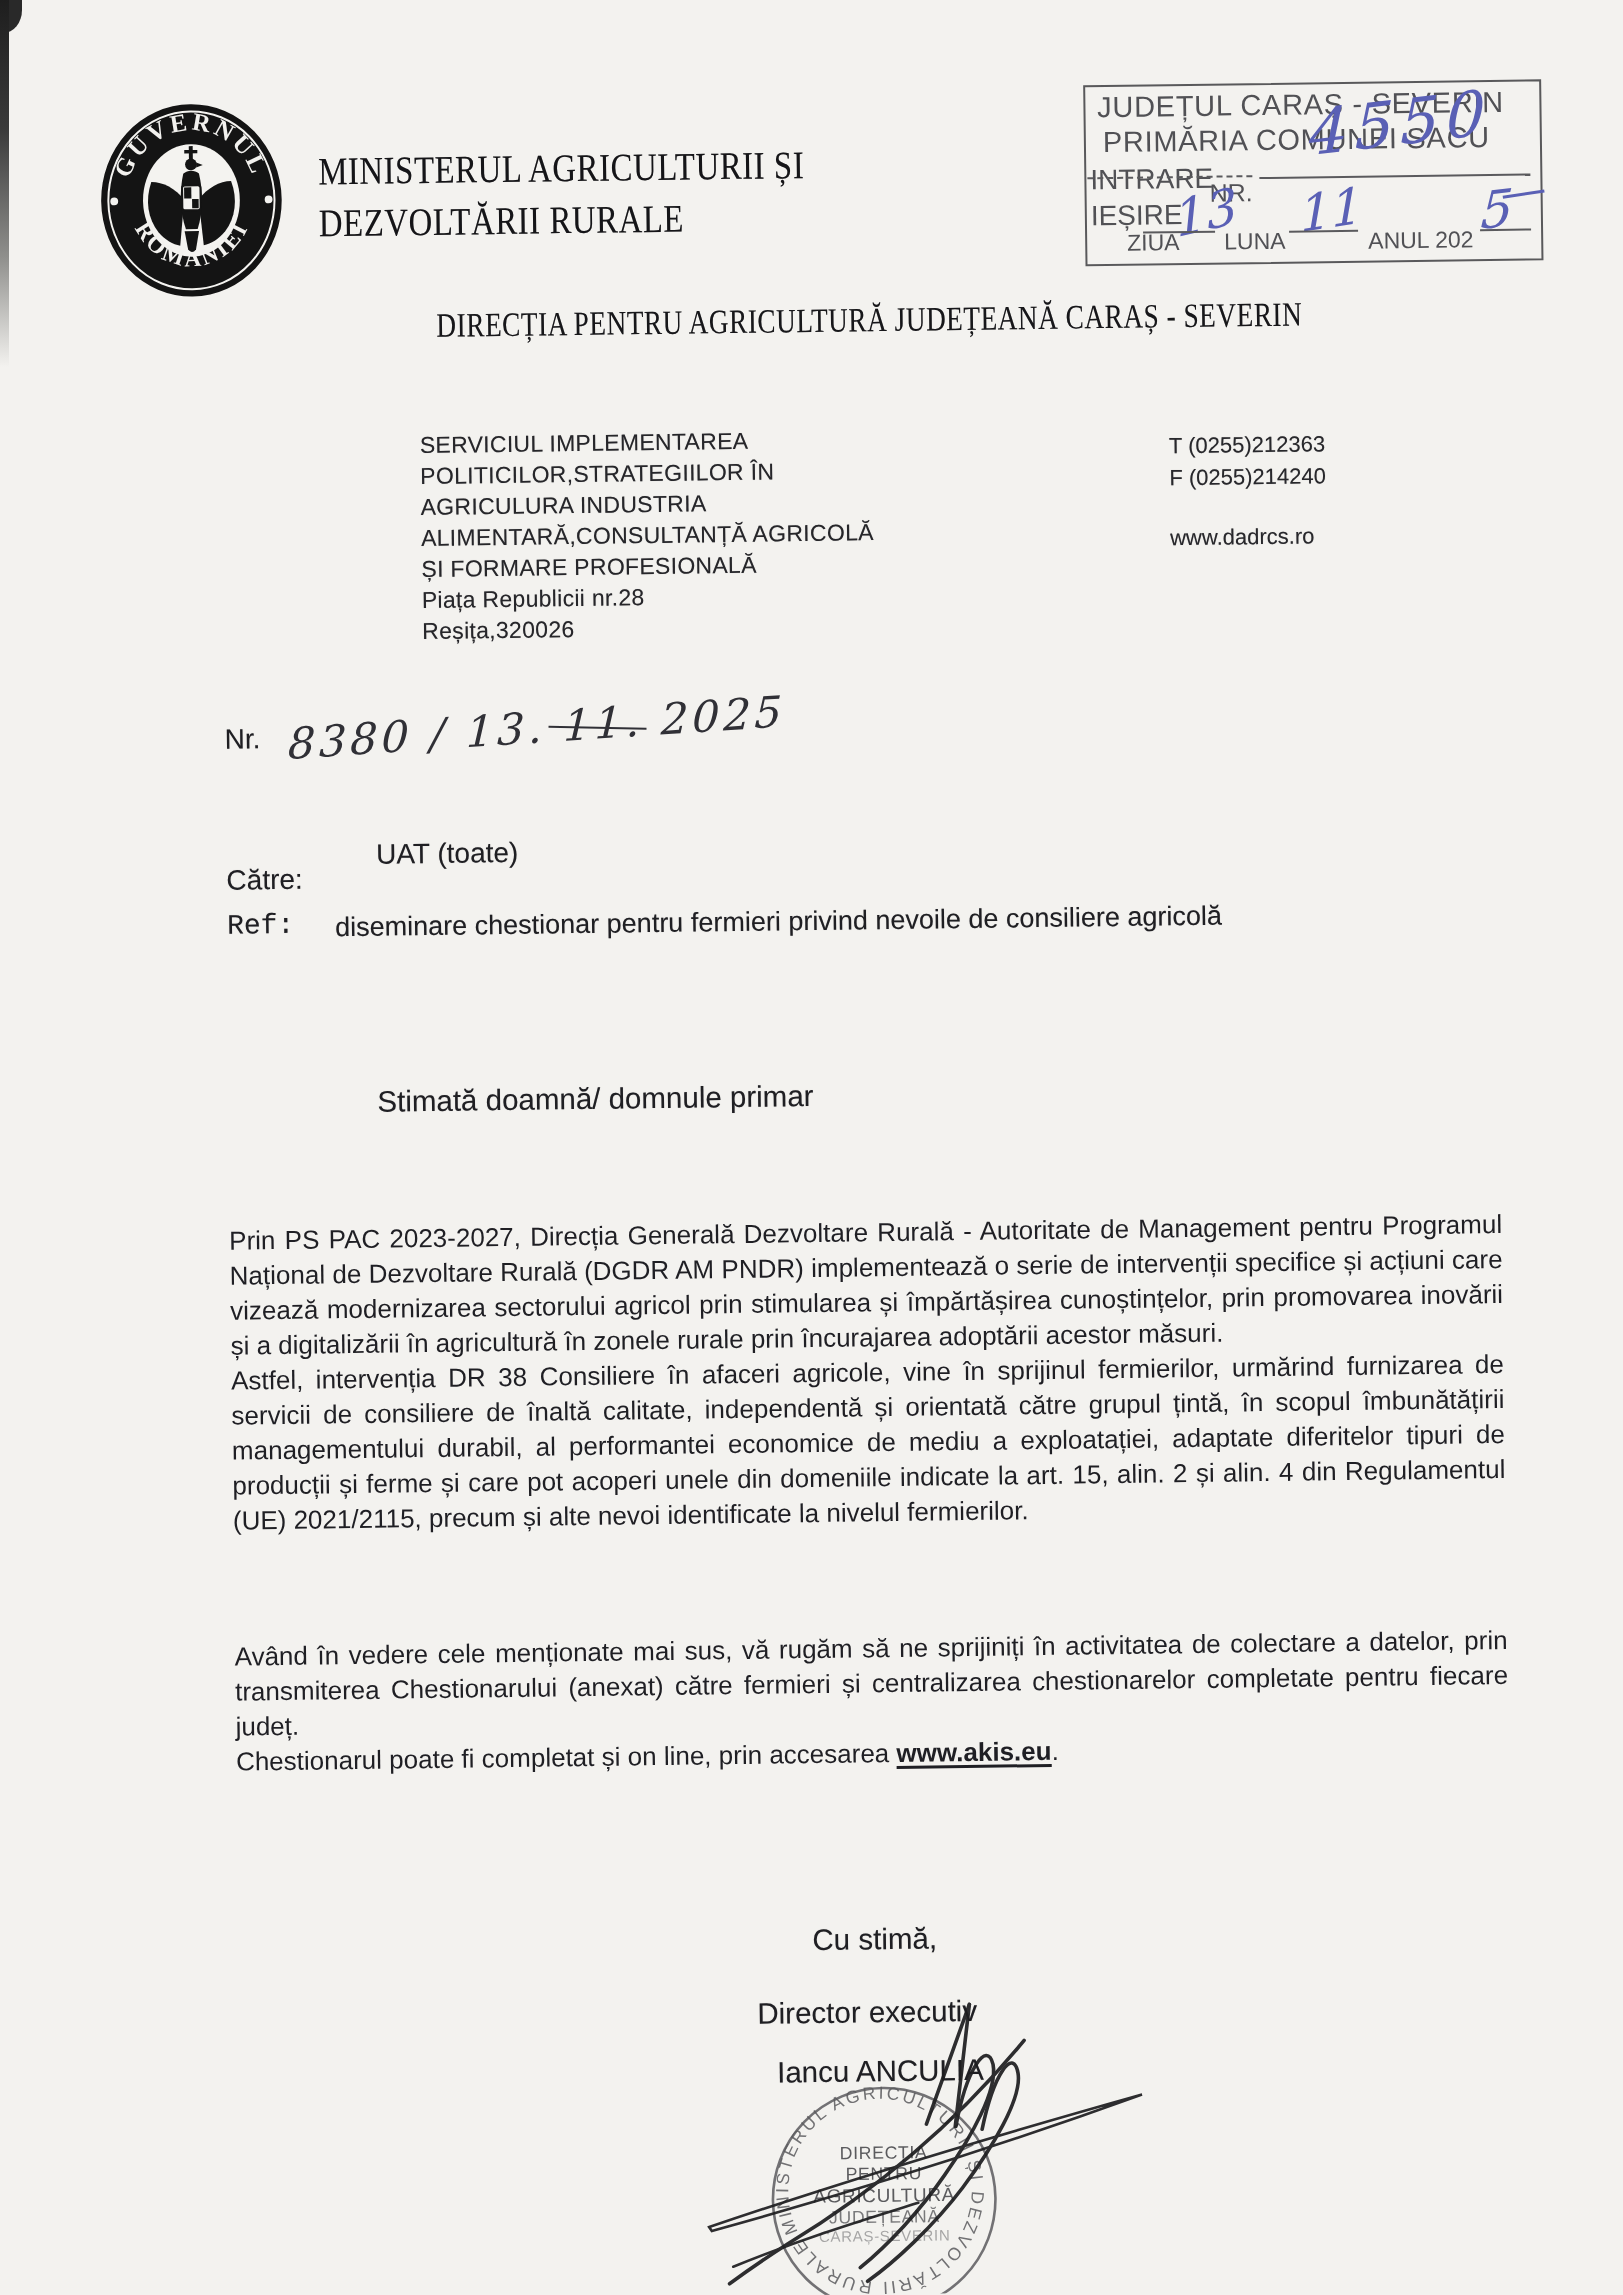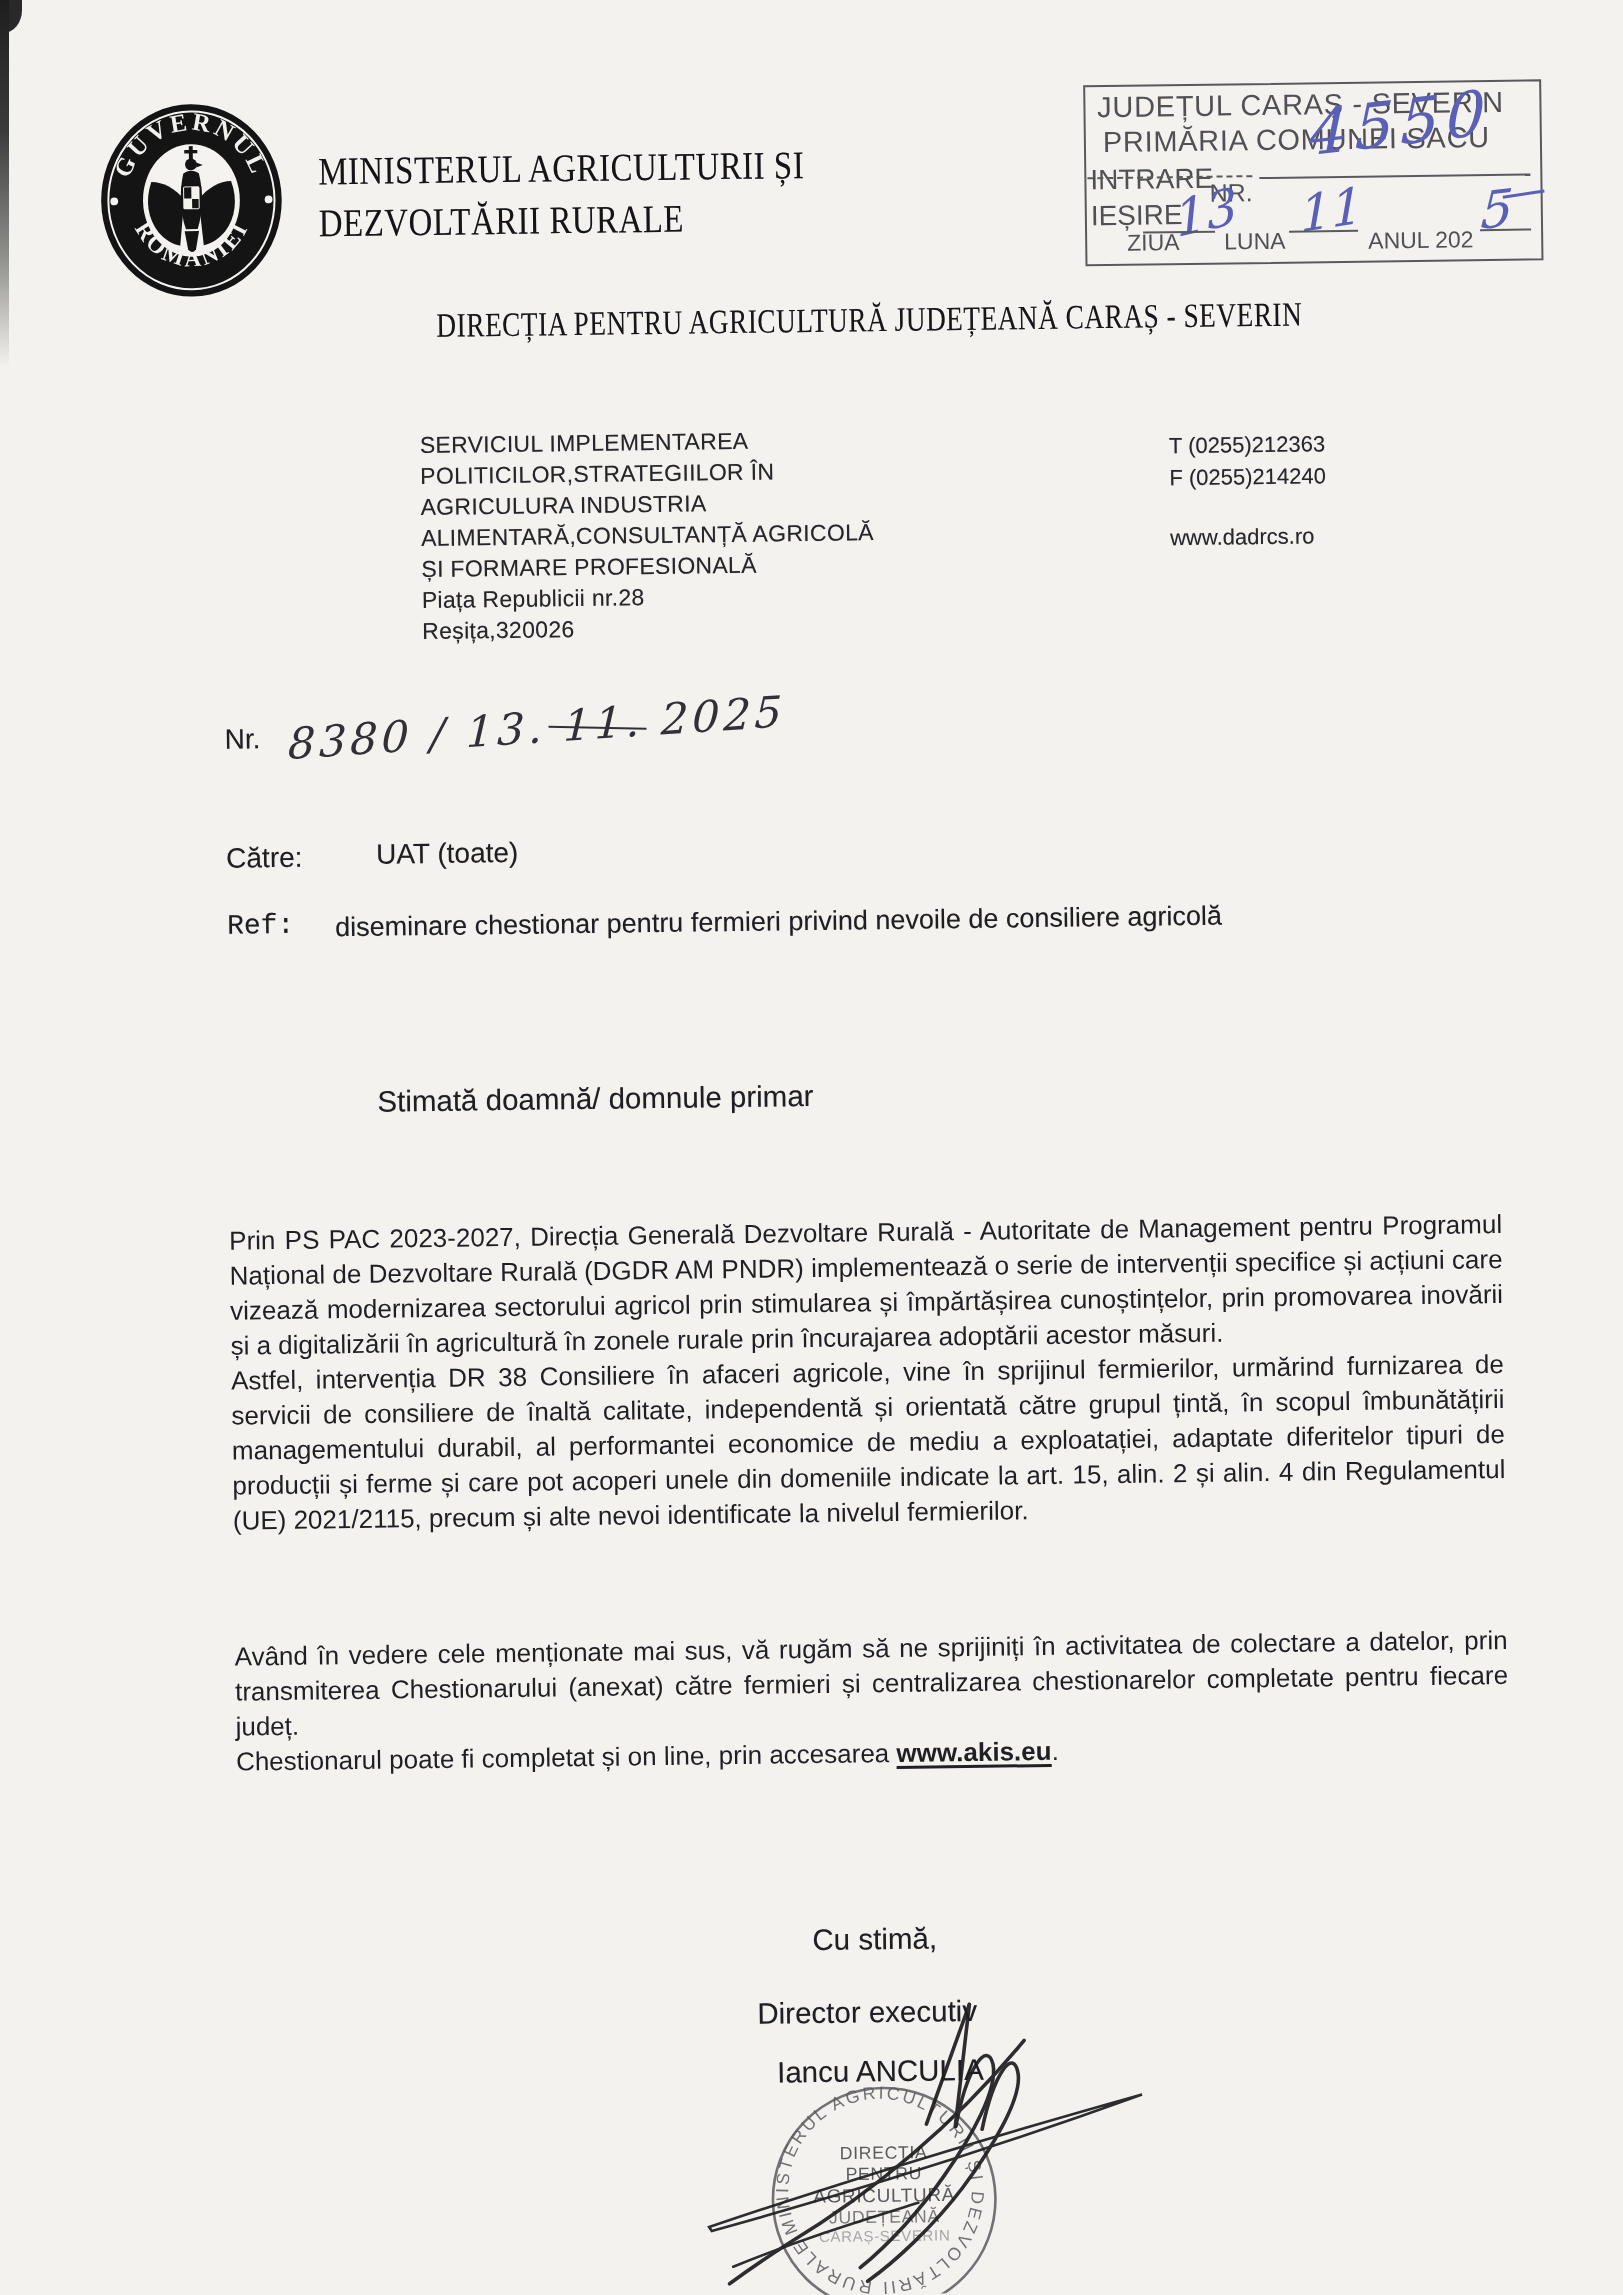--- a/index.html
+++ b/index.html
@@ -32,21 +32,21 @@
   .rline.dash{border-bottom-style:dashed;}
   .hand-blue{font-family:"DejaVu Serif",serif;font-style:italic;color:#5a60b5;
     display:inline-block;position:absolute;white-space:nowrap;}
   .hand-dark{font-family:"DejaVu Serif",serif;font-style:italic;color:#303036;
     display:inline-block;position:absolute;white-space:nowrap;}
 
   
   .docnr-label{position:absolute;left:230px;top:716px;font-size:28px;}
   .docnr-value{left:293px;top:699px;font-size:43px;letter-spacing:3.9px;transform:rotate(-3deg) skewX(-6deg);}
   .flourish{position:absolute;left:554px;top:724px;width:98px;border-top:2.6px solid #303036;transform:rotate(2deg);}
-  .catre-label{position:absolute;left:230px;top:835px;font-size:28px;}
+  .catre-label{position:absolute;left:230px;top:857px;font-size:28px;}
   .catre-value{position:absolute;left:380px;top:833px;font-size:28px;}
   .ref-label{position:absolute;left:230px;top:903px;font-size:28px;font-family:Liberation Mono, monospace;}
   .ref-value{position:absolute;left:338px;top:906px;font-size:27px;}
   .salutation{position:absolute;left:378px;top:1079px;font-size:29.5px;}
 
   
   .bodytext{position:absolute;left:228px;width:1273px;font-size:26px;line-height:35px;
     text-align:justify;color:#1f1f24;}
   #body1{top:1216px;}
   #body2{top:1632px;}

